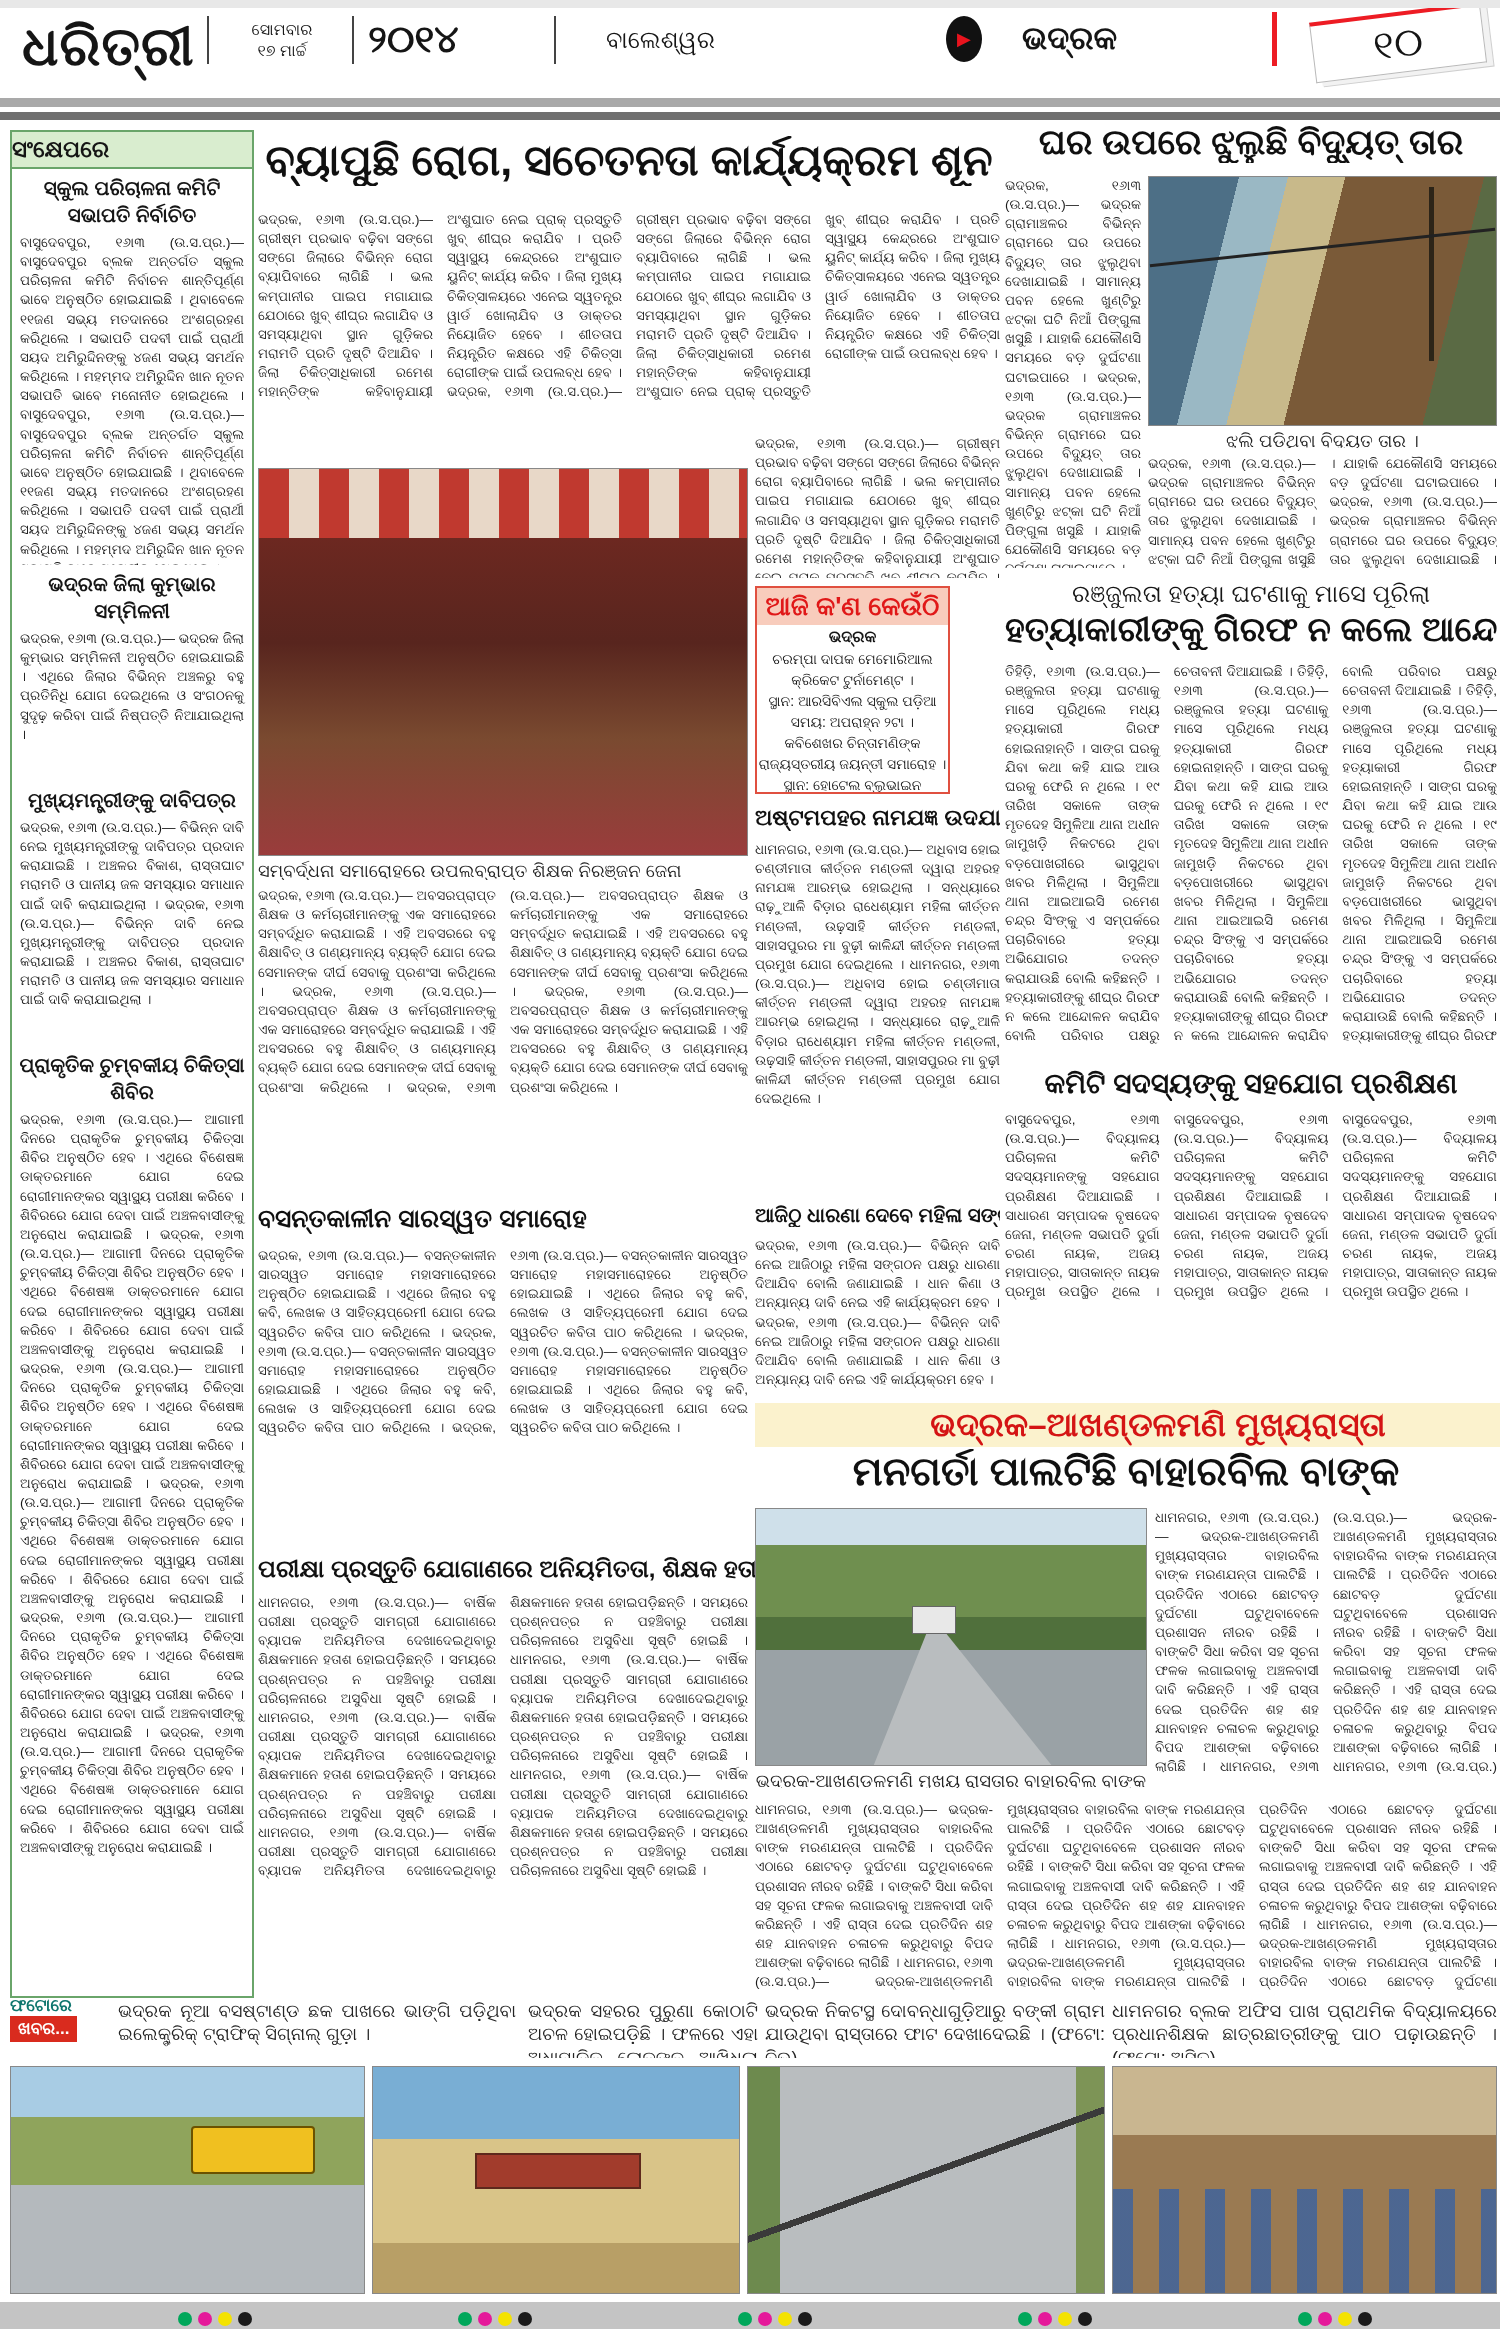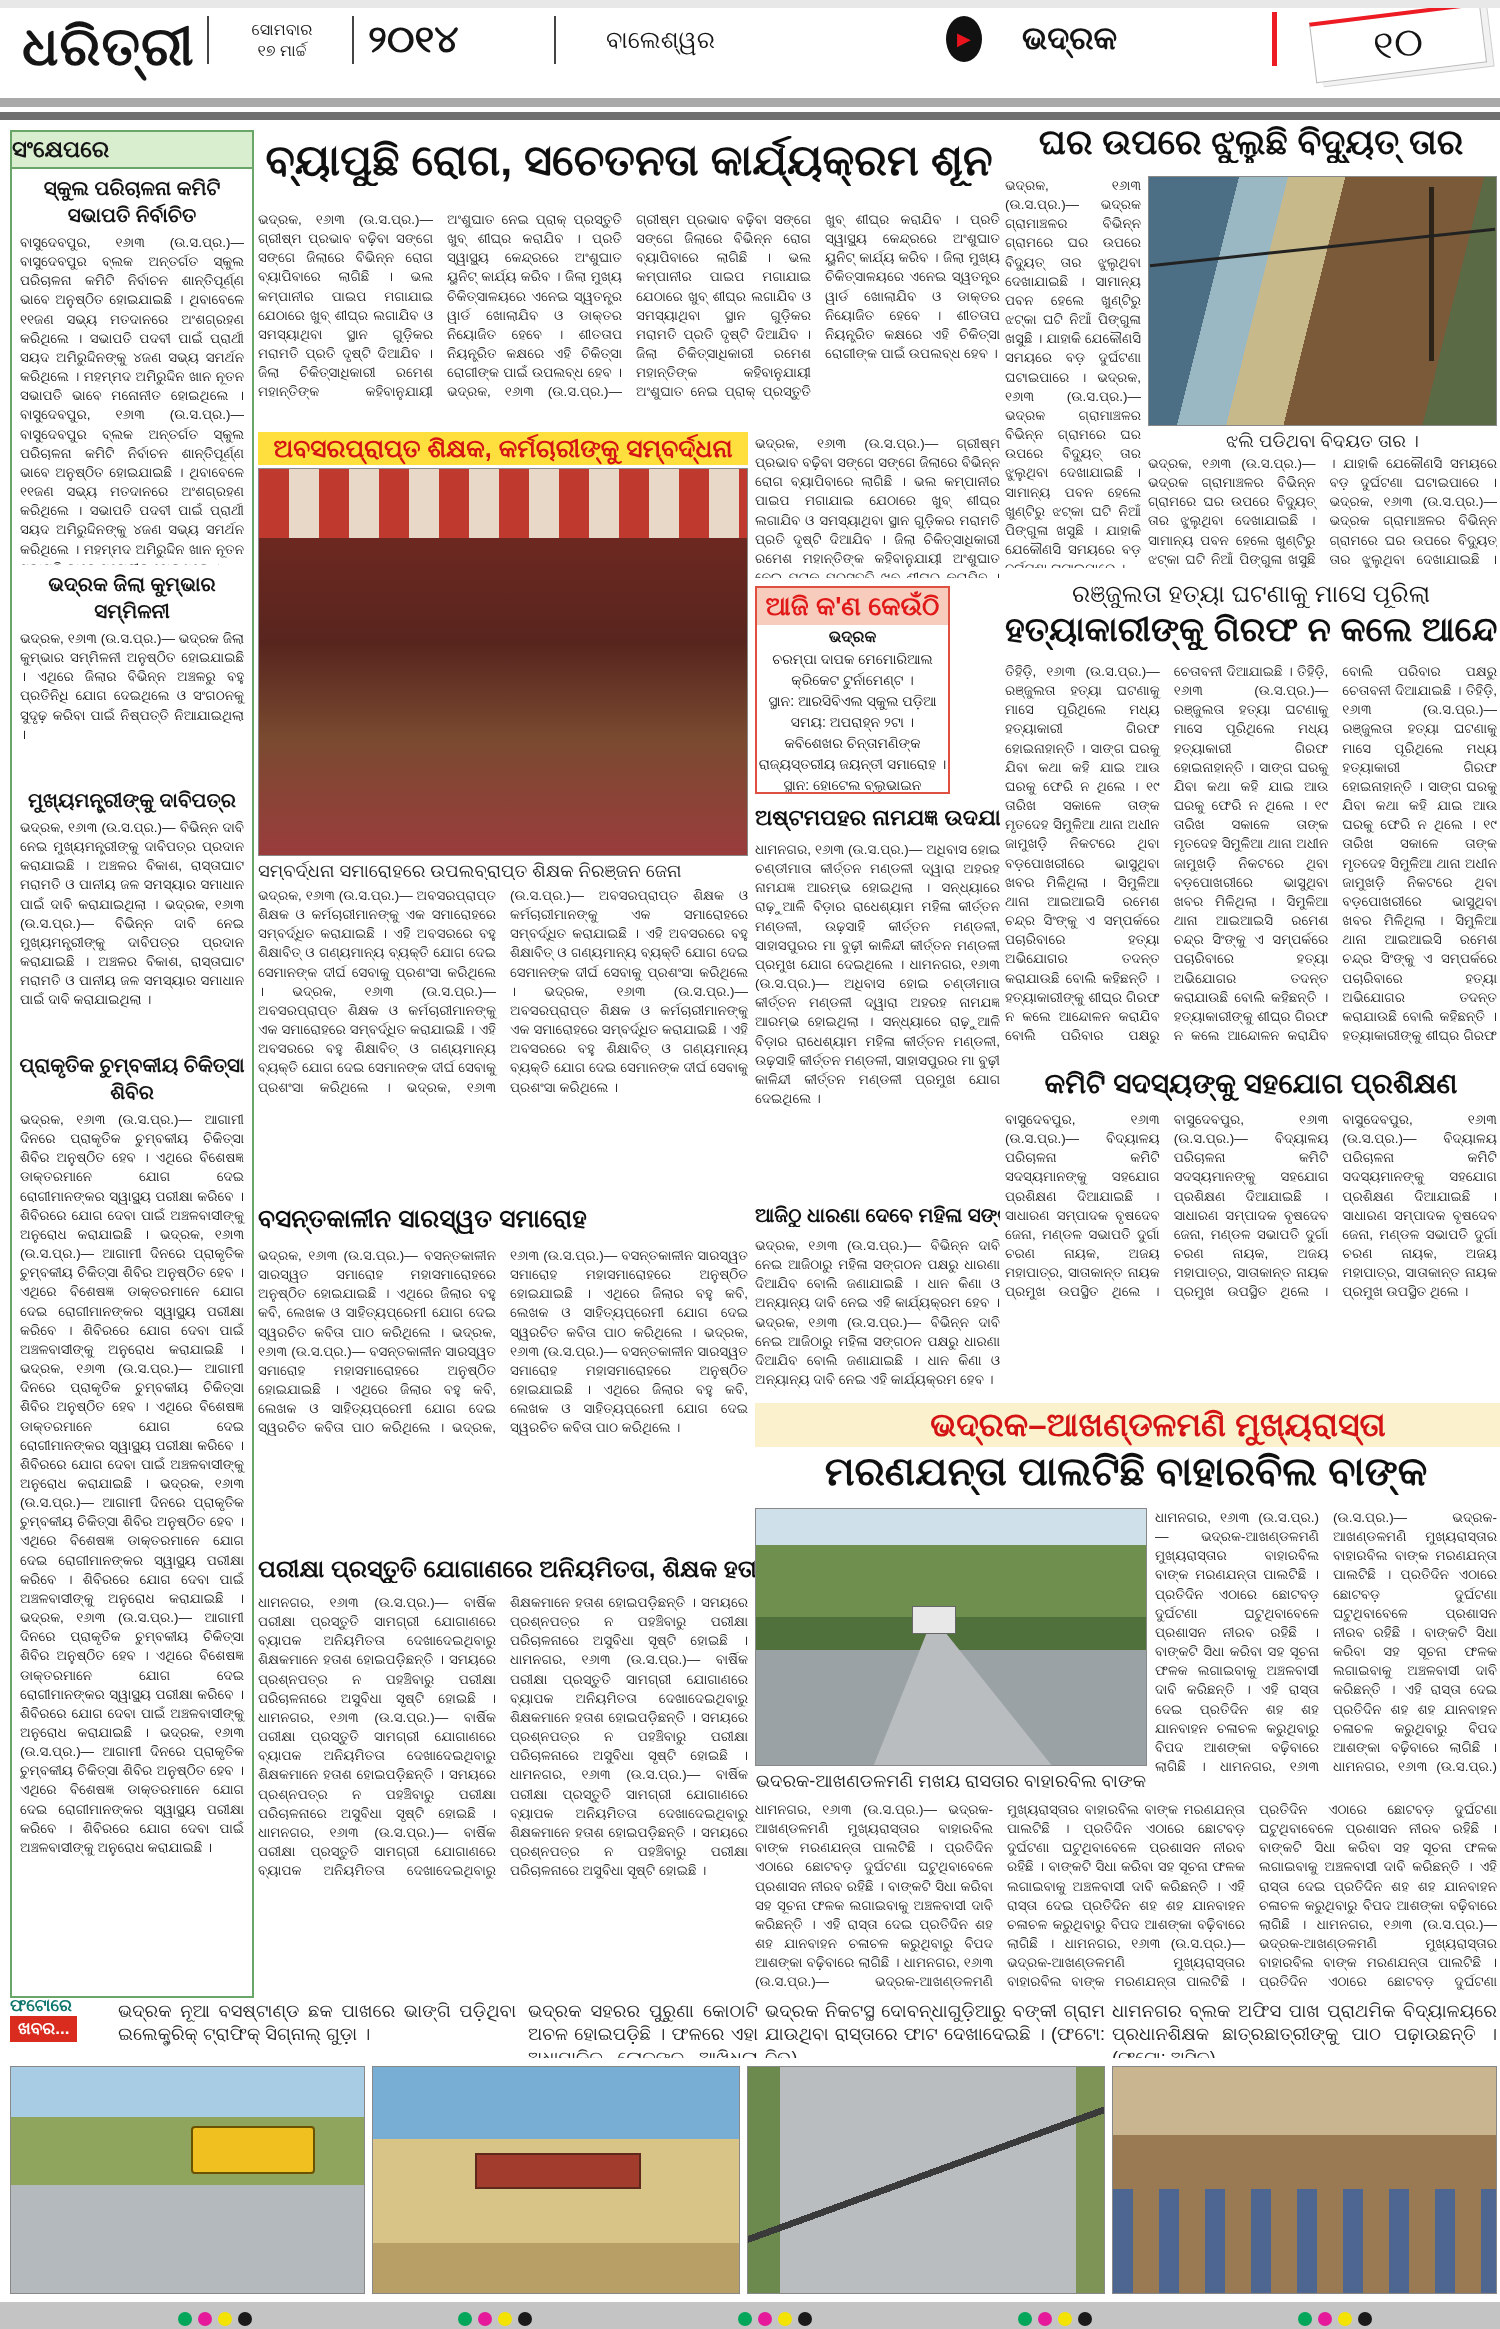--- a/index.html
+++ b/index.html
@@ -111,21 +111,20 @@
     <div class="brief-h">ମୁଖ୍ୟମନ୍ତ୍ରୀଙ୍କୁ ଦାବିପତ୍ର</div>
     <div class="brief-b" style="height:226px;">ଭଦ୍ରକ, ୧୬ା୩ (ଉ.ସ.ପ୍ର.)— ବିଭିନ୍ନ ଦାବି ନେଇ ମୁଖ୍ୟମନ୍ତ୍ରୀଙ୍କୁ ଦାବିପତ୍ର ପ୍ରଦାନ କରାଯାଇଛି । ଅଞ୍ଚଳର ବିକାଶ, ରାସ୍ତାଘାଟ ମରାମତି ଓ ପାନୀୟ ଜଳ ସମସ୍ୟାର ସମାଧାନ ପାଇଁ ଦାବି କରାଯାଇଥିଲା । ଭଦ୍ରକ, ୧୬ା୩ (ଉ.ସ.ପ୍ର.)— ବିଭିନ୍ନ ଦାବି ନେଇ ମୁଖ୍ୟମନ୍ତ୍ରୀଙ୍କୁ ଦାବିପତ୍ର ପ୍ରଦାନ କରାଯାଇଛି । ଅଞ୍ଚଳର ବିକାଶ, ରାସ୍ତାଘାଟ ମରାମତି ଓ ପାନୀୟ ଜଳ ସମସ୍ୟାର ସମାଧାନ ପାଇଁ ଦାବି କରାଯାଇଥିଲା ।</div>
     <div class="brief-h">ପ୍ରାକୃତିକ ଚୁମ୍ବକୀୟ ଚିକିତ୍ସା ଶିବିର</div>
     <div class="brief-b" style="height:940px;">ଭଦ୍ରକ, ୧୬ା୩ (ଉ.ସ.ପ୍ର.)— ଆଗାମୀ ଦିନରେ ପ୍ରାକୃତିକ ଚୁମ୍ବକୀୟ ଚିକିତ୍ସା ଶିବିର ଅନୁଷ୍ଠିତ ହେବ । ଏଥିରେ ବିଶେଷଜ୍ଞ ଡାକ୍ତରମାନେ ଯୋଗ ଦେଇ ରୋଗୀମାନଙ୍କର ସ୍ୱାସ୍ଥ୍ୟ ପରୀକ୍ଷା କରିବେ । ଶିବିରରେ ଯୋଗ ଦେବା ପାଇଁ ଅଞ୍ଚଳବାସୀଙ୍କୁ ଅନୁରୋଧ କରାଯାଇଛି । ଭଦ୍ରକ, ୧୬ା୩ (ଉ.ସ.ପ୍ର.)— ଆଗାମୀ ଦିନରେ ପ୍ରାକୃତିକ ଚୁମ୍ବକୀୟ ଚିକିତ୍ସା ଶିବିର ଅନୁଷ୍ଠିତ ହେବ । ଏଥିରେ ବିଶେଷଜ୍ଞ ଡାକ୍ତରମାନେ ଯୋଗ ଦେଇ ରୋଗୀମାନଙ୍କର ସ୍ୱାସ୍ଥ୍ୟ ପରୀକ୍ଷା କରିବେ । ଶିବିରରେ ଯୋଗ ଦେବା ପାଇଁ ଅଞ୍ଚଳବାସୀଙ୍କୁ ଅନୁରୋଧ କରାଯାଇଛି । ଭଦ୍ରକ, ୧୬ା୩ (ଉ.ସ.ପ୍ର.)— ଆଗାମୀ ଦିନରେ ପ୍ରାକୃତିକ ଚୁମ୍ବକୀୟ ଚିକିତ୍ସା ଶିବିର ଅନୁଷ୍ଠିତ ହେବ । ଏଥିରେ ବିଶେଷଜ୍ଞ ଡାକ୍ତରମାନେ ଯୋଗ ଦେଇ ରୋଗୀମାନଙ୍କର ସ୍ୱାସ୍ଥ୍ୟ ପରୀକ୍ଷା କରିବେ । ଶିବିରରେ ଯୋଗ ଦେବା ପାଇଁ ଅଞ୍ଚଳବାସୀଙ୍କୁ ଅନୁରୋଧ କରାଯାଇଛି । ଭଦ୍ରକ, ୧୬ା୩ (ଉ.ସ.ପ୍ର.)— ଆଗାମୀ ଦିନରେ ପ୍ରାକୃତିକ ଚୁମ୍ବକୀୟ ଚିକିତ୍ସା ଶିବିର ଅନୁଷ୍ଠିତ ହେବ । ଏଥିରେ ବିଶେଷଜ୍ଞ ଡାକ୍ତରମାନେ ଯୋଗ ଦେଇ ରୋଗୀମାନଙ୍କର ସ୍ୱାସ୍ଥ୍ୟ ପରୀକ୍ଷା କରିବେ । ଶିବିରରେ ଯୋଗ ଦେବା ପାଇଁ ଅଞ୍ଚଳବାସୀଙ୍କୁ ଅନୁରୋଧ କରାଯାଇଛି । ଭଦ୍ରକ, ୧୬ା୩ (ଉ.ସ.ପ୍ର.)— ଆଗାମୀ ଦିନରେ ପ୍ରାକୃତିକ ଚୁମ୍ବକୀୟ ଚିକିତ୍ସା ଶିବିର ଅନୁଷ୍ଠିତ ହେବ । ଏଥିରେ ବିଶେଷଜ୍ଞ ଡାକ୍ତରମାନେ ଯୋଗ ଦେଇ ରୋଗୀମାନଙ୍କର ସ୍ୱାସ୍ଥ୍ୟ ପରୀକ୍ଷା କରିବେ । ଶିବିରରେ ଯୋଗ ଦେବା ପାଇଁ ଅଞ୍ଚଳବାସୀଙ୍କୁ ଅନୁରୋଧ କରାଯାଇଛି । ଭଦ୍ରକ, ୧୬ା୩ (ଉ.ସ.ପ୍ର.)— ଆଗାମୀ ଦିନରେ ପ୍ରାକୃତିକ ଚୁମ୍ବକୀୟ ଚିକିତ୍ସା ଶିବିର ଅନୁଷ୍ଠିତ ହେବ । ଏଥିରେ ବିଶେଷଜ୍ଞ ଡାକ୍ତରମାନେ ଯୋଗ ଦେଇ ରୋଗୀମାନଙ୍କର ସ୍ୱାସ୍ଥ୍ୟ ପରୀକ୍ଷା କରିବେ । ଶିବିରରେ ଯୋଗ ଦେବା ପାଇଁ ଅଞ୍ଚଳବାସୀଙ୍କୁ ଅନୁରୋଧ କରାଯାଇଛି ।</div>
   </div>
 
   <div class="abs hl center" style="left:258px;top:128px;width:742px;font-size:43px;">ବ୍ୟାପୁଛି ରୋଗ, ସଚେତନତା କାର୍ଯ୍ୟକ୍ରମ ଶୂନ</div>
   <div class="abs body-txt cols4" style="left:258px;top:202px;width:742px;height:218px;">ଭଦ୍ରକ, ୧୬ା୩ (ଉ.ସ.ପ୍ର.)— ଗ୍ରୀଷ୍ମ ପ୍ରଭାବ ବଢ଼ିବା ସଙ୍ଗେ ସଙ୍ଗେ ଜିଲାରେ ବିଭିନ୍ନ ରୋଗ ବ୍ୟାପିବାରେ ଲାଗିଛି । ଭଲ କମ୍ପାନୀର ପାଇପ ମଗାଯାଇ ଯେଠାରେ ଖୁବ୍ ଶୀଘ୍ର ଲଗାଯିବ ଓ ସମସ୍ୟାଥିବା ସ୍ଥାନ ଗୁଡ଼ିକର ମରାମତି ପ୍ରତି ଦୃଷ୍ଟି ଦିଆଯିବ । ଜିଲା ଚିକିତ୍ସାଧିକାରୀ ରମେଶ ମହାନ୍ତିଙ୍କ କହିବାନୁଯାୟୀ ଅଂଶୁଘାତ ନେଇ ପ୍ରାକ୍ ପ୍ରସ୍ତୁତି ଖୁବ୍ ଶୀଘ୍ର କରାଯିବ । ପ୍ରତି ସ୍ୱାସ୍ଥ୍ୟ କେନ୍ଦ୍ରରେ ଅଂଶୁଘାତ ୟୁନିଟ୍ କାର୍ଯ୍ୟ କରିବ । ଜିଲା ମୁଖ୍ୟ ଚିକିତ୍ସାଳୟରେ ଏନେଇ ସ୍ୱତନ୍ତ୍ର ୱାର୍ଡ ଖୋଲାଯିବ ଓ ଡାକ୍ତର ନିୟୋଜିତ ହେବେ । ଶୀତତାପ ନିୟନ୍ତ୍ରିତ କକ୍ଷରେ ଏହି ଚିକିତ୍ସା ରୋଗୀଙ୍କ ପାଇଁ ଉପଲବ୍ଧ ହେବ । ଭଦ୍ରକ, ୧୬ା୩ (ଉ.ସ.ପ୍ର.)— ଗ୍ରୀଷ୍ମ ପ୍ରଭାବ ବଢ଼ିବା ସଙ୍ଗେ ସଙ୍ଗେ ଜିଲାରେ ବିଭିନ୍ନ ରୋଗ ବ୍ୟାପିବାରେ ଲାଗିଛି । ଭଲ କମ୍ପାନୀର ପାଇପ ମଗାଯାଇ ଯେଠାରେ ଖୁବ୍ ଶୀଘ୍ର ଲଗାଯିବ ଓ ସମସ୍ୟାଥିବା ସ୍ଥାନ ଗୁଡ଼ିକର ମରାମତି ପ୍ରତି ଦୃଷ୍ଟି ଦିଆଯିବ । ଜିଲା ଚିକିତ୍ସାଧିକାରୀ ରମେଶ ମହାନ୍ତିଙ୍କ କହିବାନୁଯାୟୀ ଅଂଶୁଘାତ ନେଇ ପ୍ରାକ୍ ପ୍ରସ୍ତୁତି ଖୁବ୍ ଶୀଘ୍ର କରାଯିବ । ପ୍ରତି ସ୍ୱାସ୍ଥ୍ୟ କେନ୍ଦ୍ରରେ ଅଂଶୁଘାତ ୟୁନିଟ୍ କାର୍ଯ୍ୟ କରିବ । ଜିଲା ମୁଖ୍ୟ ଚିକିତ୍ସାଳୟରେ ଏନେଇ ସ୍ୱତନ୍ତ୍ର ୱାର୍ଡ ଖୋଲାଯିବ ଓ ଡାକ୍ତର ନିୟୋଜିତ ହେବେ । ଶୀତତାପ ନିୟନ୍ତ୍ରିତ କକ୍ଷରେ ଏହି ଚିକିତ୍ସା ରୋଗୀଙ୍କ ପାଇଁ ଉପଲବ୍ଧ ହେବ ।</div>
   <div class="abs body-txt" style="left:755px;top:426px;width:245px;height:144px;">ଭଦ୍ରକ, ୧୬ା୩ (ଉ.ସ.ପ୍ର.)— ଗ୍ରୀଷ୍ମ ପ୍ରଭାବ ବଢ଼ିବା ସଙ୍ଗେ ସଙ୍ଗେ ଜିଲାରେ ବିଭିନ୍ନ ରୋଗ ବ୍ୟାପିବାରେ ଲାଗିଛି । ଭଲ କମ୍ପାନୀର ପାଇପ ମଗାଯାଇ ଯେଠାରେ ଖୁବ୍ ଶୀଘ୍ର ଲଗାଯିବ ଓ ସମସ୍ୟାଥିବା ସ୍ଥାନ ଗୁଡ଼ିକର ମରାମତି ପ୍ରତି ଦୃଷ୍ଟି ଦିଆଯିବ । ଜିଲା ଚିକିତ୍ସାଧିକାରୀ ରମେଶ ମହାନ୍ତିଙ୍କ କହିବାନୁଯାୟୀ ଅଂଶୁଘାତ ନେଇ ପ୍ରାକ୍ ପ୍ରସ୍ତୁତି ଖୁବ୍ ଶୀଘ୍ର କରାଯିବ । ପ୍ରତି ସ୍ୱାସ୍ଥ୍ୟ କେନ୍ଦ୍ରରେ ଅଂଶୁଘାତ ୟୁନିଟ୍ କାର୍ଯ୍ୟ କରିବ । ଜିଲା ମୁଖ୍ୟ ଚିକିତ୍ସାଳୟରେ ଏନେଇ ସ୍ୱତନ୍ତ୍ର ୱାର୍ଡ ଖୋଲାଯିବ ଓ ଡାକ୍ତର ନିୟୋଜିତ ହେବେ । ଶୀତତାପ ନିୟନ୍ତ୍ରିତ କକ୍ଷରେ ଏହି ଚିକିତ୍ସା ରୋଗୀଙ୍କ ପାଇଁ ଉପଲବ୍ଧ ହେବ ।</div>
 
-  <div class="abs band-yellow" style="left:258px;top:424px;width:490px;height:33px;">ଅବସରପ୍ରାପ୍ତ ଶିକ୍ଷକ, କର୍ମଚାରୀଙ୍କୁ ସମ୍ବର୍ଦ୍ଧନା</div>
   <div class="photo ph-fel" style="left:258px;top:460px;width:490px;height:388px;"></div>
   <div class="abs caption" style="left:258px;top:852px;width:490px;height:20px;">ସମ୍ବର୍ଦ୍ଧନା ସମାରୋହରେ ଉପଲବ୍ରାପ୍ତ ଶିକ୍ଷକ ନିରଞ୍ଜନ ଜେନା ବକ୍ତବ୍ୟ ରଖୁଛନ୍ତି ।</div>
   <div class="abs body-txt cols2" style="left:258px;top:878px;width:490px;height:312px;">ଭଦ୍ରକ, ୧୬ା୩ (ଉ.ସ.ପ୍ର.)— ଅବସରପ୍ରାପ୍ତ ଶିକ୍ଷକ ଓ କର୍ମଚାରୀମାନଙ୍କୁ ଏକ ସମାରୋହରେ ସମ୍ବର୍ଦ୍ଧିତ କରାଯାଇଛି । ଏହି ଅବସରରେ ବହୁ ଶିକ୍ଷାବିତ୍ ଓ ଗଣ୍ୟମାନ୍ୟ ବ୍ୟକ୍ତି ଯୋଗ ଦେଇ ସେମାନଙ୍କ ଦୀର୍ଘ ସେବାକୁ ପ୍ରଶଂସା କରିଥିଲେ । ଭଦ୍ରକ, ୧୬ା୩ (ଉ.ସ.ପ୍ର.)— ଅବସରପ୍ରାପ୍ତ ଶିକ୍ଷକ ଓ କର୍ମଚାରୀମାନଙ୍କୁ ଏକ ସମାରୋହରେ ସମ୍ବର୍ଦ୍ଧିତ କରାଯାଇଛି । ଏହି ଅବସରରେ ବହୁ ଶିକ୍ଷାବିତ୍ ଓ ଗଣ୍ୟମାନ୍ୟ ବ୍ୟକ୍ତି ଯୋଗ ଦେଇ ସେମାନଙ୍କ ଦୀର୍ଘ ସେବାକୁ ପ୍ରଶଂସା କରିଥିଲେ । ଭଦ୍ରକ, ୧୬ା୩ (ଉ.ସ.ପ୍ର.)— ଅବସରପ୍ରାପ୍ତ ଶିକ୍ଷକ ଓ କର୍ମଚାରୀମାନଙ୍କୁ ଏକ ସମାରୋହରେ ସମ୍ବର୍ଦ୍ଧିତ କରାଯାଇଛି । ଏହି ଅବସରରେ ବହୁ ଶିକ୍ଷାବିତ୍ ଓ ଗଣ୍ୟମାନ୍ୟ ବ୍ୟକ୍ତି ଯୋଗ ଦେଇ ସେମାନଙ୍କ ଦୀର୍ଘ ସେବାକୁ ପ୍ରଶଂସା କରିଥିଲେ । ଭଦ୍ରକ, ୧୬ା୩ (ଉ.ସ.ପ୍ର.)— ଅବସରପ୍ରାପ୍ତ ଶିକ୍ଷକ ଓ କର୍ମଚାରୀମାନଙ୍କୁ ଏକ ସମାରୋହରେ ସମ୍ବର୍ଦ୍ଧିତ କରାଯାଇଛି । ଏହି ଅବସରରେ ବହୁ ଶିକ୍ଷାବିତ୍ ଓ ଗଣ୍ୟମାନ୍ୟ ବ୍ୟକ୍ତି ଯୋଗ ଦେଇ ସେମାନଙ୍କ ଦୀର୍ଘ ସେବାକୁ ପ୍ରଶଂସା କରିଥିଲେ ।</div>
 
   <div class="abs hl" style="left:258px;top:1196px;width:742px;font-size:25px;">ବସନ୍ତକାଳୀନ ସାରସ୍ୱତ ସମାରୋହ</div>
   <div class="abs body-txt cols2" style="left:258px;top:1238px;width:490px;height:300px;">ଭଦ୍ରକ, ୧୬ା୩ (ଉ.ସ.ପ୍ର.)— ବସନ୍ତକାଳୀନ ସାରସ୍ୱତ ସମାରୋହ ମହାସମାରୋହରେ ଅନୁଷ୍ଠିତ ହୋଇଯାଇଛି । ଏଥିରେ ଜିଲାର ବହୁ କବି, ଲେଖକ ଓ ସାହିତ୍ୟପ୍ରେମୀ ଯୋଗ ଦେଇ ସ୍ୱରଚିତ କବିତା ପାଠ କରିଥିଲେ । ଭଦ୍ରକ, ୧୬ା୩ (ଉ.ସ.ପ୍ର.)— ବସନ୍ତକାଳୀନ ସାରସ୍ୱତ ସମାରୋହ ମହାସମାରୋହରେ ଅନୁଷ୍ଠିତ ହୋଇଯାଇଛି । ଏଥିରେ ଜିଲାର ବହୁ କବି, ଲେଖକ ଓ ସାହିତ୍ୟପ୍ରେମୀ ଯୋଗ ଦେଇ ସ୍ୱରଚିତ କବିତା ପାଠ କରିଥିଲେ । ଭଦ୍ରକ, ୧୬ା୩ (ଉ.ସ.ପ୍ର.)— ବସନ୍ତକାଳୀନ ସାରସ୍ୱତ ସମାରୋହ ମହାସମାରୋହରେ ଅନୁଷ୍ଠିତ ହୋଇଯାଇଛି । ଏଥିରେ ଜିଲାର ବହୁ କବି, ଲେଖକ ଓ ସାହିତ୍ୟପ୍ରେମୀ ଯୋଗ ଦେଇ ସ୍ୱରଚିତ କବିତା ପାଠ କରିଥିଲେ । ଭଦ୍ରକ, ୧୬ା୩ (ଉ.ସ.ପ୍ର.)— ବସନ୍ତକାଳୀନ ସାରସ୍ୱତ ସମାରୋହ ମହାସମାରୋହରେ ଅନୁଷ୍ଠିତ ହୋଇଯାଇଛି । ଏଥିରେ ଜିଲାର ବହୁ କବି, ଲେଖକ ଓ ସାହିତ୍ୟପ୍ରେମୀ ଯୋଗ ଦେଇ ସ୍ୱରଚିତ କବିତା ପାଠ କରିଥିଲେ ।</div>
 
   <div class="abs hl" style="left:258px;top:1547px;width:742px;font-size:24px;">ପରୀକ୍ଷା ପ୍ରସ୍ତୁତି ଯୋଗାଣରେ ଅନିୟମିତତା, ଶିକ୍ଷକ ହତାଶ</div>
   <div class="abs body-txt cols2" style="left:258px;top:1585px;width:490px;height:402px;">ଧାମନଗର, ୧୬ା୩ (ଉ.ସ.ପ୍ର.)— ବାର୍ଷିକ ପରୀକ୍ଷା ପ୍ରସ୍ତୁତି ସାମଗ୍ରୀ ଯୋଗାଣରେ ବ୍ୟାପକ ଅନିୟମିତତା ଦେଖାଦେଇଥିବାରୁ ଶିକ୍ଷକମାନେ ହତାଶ ହୋଇପଡ଼ିଛନ୍ତି । ସମୟରେ ପ୍ରଶ୍ନପତ୍ର ନ ପହଞ୍ଚିବାରୁ ପରୀକ୍ଷା ପରିଚାଳନାରେ ଅସୁବିଧା ସୃଷ୍ଟି ହୋଇଛି । ଧାମନଗର, ୧୬ା୩ (ଉ.ସ.ପ୍ର.)— ବାର୍ଷିକ ପରୀକ୍ଷା ପ୍ରସ୍ତୁତି ସାମଗ୍ରୀ ଯୋଗାଣରେ ବ୍ୟାପକ ଅନିୟମିତତା ଦେଖାଦେଇଥିବାରୁ ଶିକ୍ଷକମାନେ ହତାଶ ହୋଇପଡ଼ିଛନ୍ତି । ସମୟରେ ପ୍ରଶ୍ନପତ୍ର ନ ପହଞ୍ଚିବାରୁ ପରୀକ୍ଷା ପରିଚାଳନାରେ ଅସୁବିଧା ସୃଷ୍ଟି ହୋଇଛି । ଧାମନଗର, ୧୬ା୩ (ଉ.ସ.ପ୍ର.)— ବାର୍ଷିକ ପରୀକ୍ଷା ପ୍ରସ୍ତୁତି ସାମଗ୍ରୀ ଯୋଗାଣରେ ବ୍ୟାପକ ଅନିୟମିତତା ଦେଖାଦେଇଥିବାରୁ ଶିକ୍ଷକମାନେ ହତାଶ ହୋଇପଡ଼ିଛନ୍ତି । ସମୟରେ ପ୍ରଶ୍ନପତ୍ର ନ ପହଞ୍ଚିବାରୁ ପରୀକ୍ଷା ପରିଚାଳନାରେ ଅସୁବିଧା ସୃଷ୍ଟି ହୋଇଛି । ଧାମନଗର, ୧୬ା୩ (ଉ.ସ.ପ୍ର.)— ବାର୍ଷିକ ପରୀକ୍ଷା ପ୍ରସ୍ତୁତି ସାମଗ୍ରୀ ଯୋଗାଣରେ ବ୍ୟାପକ ଅନିୟମିତତା ଦେଖାଦେଇଥିବାରୁ ଶିକ୍ଷକମାନେ ହତାଶ ହୋଇପଡ଼ିଛନ୍ତି । ସମୟରେ ପ୍ରଶ୍ନପତ୍ର ନ ପହଞ୍ଚିବାରୁ ପରୀକ୍ଷା ପରିଚାଳନାରେ ଅସୁବିଧା ସୃଷ୍ଟି ହୋଇଛି । ଧାମନଗର, ୧୬ା୩ (ଉ.ସ.ପ୍ର.)— ବାର୍ଷିକ ପରୀକ୍ଷା ପ୍ରସ୍ତୁତି ସାମଗ୍ରୀ ଯୋଗାଣରେ ବ୍ୟାପକ ଅନିୟମିତତା ଦେଖାଦେଇଥିବାରୁ ଶିକ୍ଷକମାନେ ହତାଶ ହୋଇପଡ଼ିଛନ୍ତି । ସମୟରେ ପ୍ରଶ୍ନପତ୍ର ନ ପହଞ୍ଚିବାରୁ ପରୀକ୍ଷା ପରିଚାଳନାରେ ଅସୁବିଧା ସୃଷ୍ଟି ହୋଇଛି ।</div>
 
@@ -151,21 +150,21 @@
   <div class="abs body-txt cols2" style="left:1148px;top:446px;width:349px;height:116px;">ଭଦ୍ରକ, ୧୬ା୩ (ଉ.ସ.ପ୍ର.)— ଭଦ୍ରକ ଗ୍ରାମାଞ୍ଚଳର ବିଭିନ୍ନ ଗ୍ରାମରେ ଘର ଉପରେ ବିଦ୍ୟୁତ୍ ତାର ଝୁଲୁଥିବା ଦେଖାଯାଇଛି । ସାମାନ୍ୟ ପବନ ହେଲେ ଖୁଣ୍ଟିରୁ ଝଟ୍‌କା ଘଟି ନିଆଁ ପିଙ୍ଗୁଳା ଖସୁଛି । ଯାହାକି ଯେକୌଣସି ସମୟରେ ବଡ଼ ଦୁର୍ଘଟଣା ଘଟାଇପାରେ । ଭଦ୍ରକ, ୧୬ା୩ (ଉ.ସ.ପ୍ର.)— ଭଦ୍ରକ ଗ୍ରାମାଞ୍ଚଳର ବିଭିନ୍ନ ଗ୍ରାମରେ ଘର ଉପରେ ବିଦ୍ୟୁତ୍ ତାର ଝୁଲୁଥିବା ଦେଖାଯାଇଛି । ସାମାନ୍ୟ ପବନ ହେଲେ ଖୁଣ୍ଟିରୁ ଝଟ୍‌କା ଘଟି ନିଆଁ ପିଙ୍ଗୁଳା ଖସୁଛି । ଯାହାକି ଯେକୌଣସି ସମୟରେ ବଡ଼ ଦୁର୍ଘଟଣା ଘଟାଇପାରେ ।</div>
 
   <div class="abs kicker" style="left:1005px;top:572px;width:492px;">ରଞ୍ଜୁଲତା ହତ୍ୟା ଘଟଣାକୁ ମାସେ ପୂରିଲା</div>
   <div class="abs hl center" style="left:1005px;top:602px;width:492px;font-size:34px;">ହତ୍ୟାକାରୀଙ୍କୁ ଗିରଫ ନ କଲେ ଆନ୍ଦୋଳନ</div>
   <div class="abs body-txt cols3" style="left:1005px;top:654px;width:492px;height:398px;">ତିହିଡ଼ି, ୧୬ା୩ (ଉ.ସ.ପ୍ର.)— ରଞ୍ଜୁଲତା ହତ୍ୟା ଘଟଣାକୁ ମାସେ ପୂରିଥିଲେ ମଧ୍ୟ ହତ୍ୟାକାରୀ ଗିରଫ ହୋଇନାହାନ୍ତି । ସାଙ୍ଗ ଘରକୁ ଯିବା କଥା କହି ଯାଇ ଆଉ ଘରକୁ ଫେରି ନ ଥିଲେ । ୧୯ ତାରିଖ ସକାଳେ ତାଙ୍କ ମୃତଦେହ ସିମୁଳିଆ ଥାନା ଅଧୀନ ଜାମୁଖଡ଼ି ନିକଟରେ ଥିବା ବଡ଼ପୋଖରୀରେ ଭାସୁଥିବା ଖବର ମିଳିଥିଲା । ସିମୁଳିଆ ଥାନା ଆଇଆଇସି ରମେଶ ଚନ୍ଦ୍ର ସିଂଙ୍କୁ ଏ ସମ୍ପର୍କରେ ପଚାରିବାରେ ହତ୍ୟା ଅଭିଯୋଗର ତଦନ୍ତ କରାଯାଉଛି ବୋଲି କହିଛନ୍ତି । ହତ୍ୟାକାରୀଙ୍କୁ ଶୀଘ୍ର ଗିରଫ ନ କଲେ ଆନ୍ଦୋଳନ କରାଯିବ ବୋଲି ପରିବାର ପକ୍ଷରୁ ଚେତାବନୀ ଦିଆଯାଇଛି । ତିହିଡ଼ି, ୧୬ା୩ (ଉ.ସ.ପ୍ର.)— ରଞ୍ଜୁଲତା ହତ୍ୟା ଘଟଣାକୁ ମାସେ ପୂରିଥିଲେ ମଧ୍ୟ ହତ୍ୟାକାରୀ ଗିରଫ ହୋଇନାହାନ୍ତି । ସାଙ୍ଗ ଘରକୁ ଯିବା କଥା କହି ଯାଇ ଆଉ ଘରକୁ ଫେରି ନ ଥିଲେ । ୧୯ ତାରିଖ ସକାଳେ ତାଙ୍କ ମୃତଦେହ ସିମୁଳିଆ ଥାନା ଅଧୀନ ଜାମୁଖଡ଼ି ନିକଟରେ ଥିବା ବଡ଼ପୋଖରୀରେ ଭାସୁଥିବା ଖବର ମିଳିଥିଲା । ସିମୁଳିଆ ଥାନା ଆଇଆଇସି ରମେଶ ଚନ୍ଦ୍ର ସିଂଙ୍କୁ ଏ ସମ୍ପର୍କରେ ପଚାରିବାରେ ହତ୍ୟା ଅଭିଯୋଗର ତଦନ୍ତ କରାଯାଉଛି ବୋଲି କହିଛନ୍ତି । ହତ୍ୟାକାରୀଙ୍କୁ ଶୀଘ୍ର ଗିରଫ ନ କଲେ ଆନ୍ଦୋଳନ କରାଯିବ ବୋଲି ପରିବାର ପକ୍ଷରୁ ଚେତାବନୀ ଦିଆଯାଇଛି । ତିହିଡ଼ି, ୧୬ା୩ (ଉ.ସ.ପ୍ର.)— ରଞ୍ଜୁଲତା ହତ୍ୟା ଘଟଣାକୁ ମାସେ ପୂରିଥିଲେ ମଧ୍ୟ ହତ୍ୟାକାରୀ ଗିରଫ ହୋଇନାହାନ୍ତି । ସାଙ୍ଗ ଘରକୁ ଯିବା କଥା କହି ଯାଇ ଆଉ ଘରକୁ ଫେରି ନ ଥିଲେ । ୧୯ ତାରିଖ ସକାଳେ ତାଙ୍କ ମୃତଦେହ ସିମୁଳିଆ ଥାନା ଅଧୀନ ଜାମୁଖଡ଼ି ନିକଟରେ ଥିବା ବଡ଼ପୋଖରୀରେ ଭାସୁଥିବା ଖବର ମିଳିଥିଲା । ସିମୁଳିଆ ଥାନା ଆଇଆଇସି ରମେଶ ଚନ୍ଦ୍ର ସିଂଙ୍କୁ ଏ ସମ୍ପର୍କରେ ପଚାରିବାରେ ହତ୍ୟା ଅଭିଯୋଗର ତଦନ୍ତ କରାଯାଉଛି ବୋଲି କହିଛନ୍ତି । ହତ୍ୟାକାରୀଙ୍କୁ ଶୀଘ୍ର ଗିରଫ ନ କଲେ ଆନ୍ଦୋଳନ କରାଯିବ ବୋଲି ପରିବାର ପକ୍ଷରୁ ଚେତାବନୀ ଦିଆଯାଇଛି ।</div>
 
   <div class="abs hl center" style="left:1005px;top:1060px;width:492px;font-size:28px;">କମିଟି ସଦସ୍ୟଙ୍କୁ ସହଯୋଗ ପ୍ରଶିକ୍ଷଣ</div>
   <div class="abs body-txt cols3" style="left:1005px;top:1102px;width:492px;height:286px;">ବାସୁଦେବପୁର, ୧୬ା୩ (ଉ.ସ.ପ୍ର.)— ବିଦ୍ୟାଳୟ ପରିଚାଳନା କମିଟି ସଦସ୍ୟମାନଙ୍କୁ ସହଯୋଗ ପ୍ରଶିକ୍ଷଣ ଦିଆଯାଇଛି । ସାଧାରଣ ସମ୍ପାଦକ ବୃଷଦେବ ଜେନା, ମଣ୍ଡଳ ସଭାପତି ଦୁର୍ଗା ଚରଣ ନାୟକ, ଅଜୟ ମହାପାତ୍ର, ସାତାକାନ୍ତ ନାୟକ ପ୍ରମୁଖ ଉପସ୍ଥିତ ଥିଲେ । ବାସୁଦେବପୁର, ୧୬ା୩ (ଉ.ସ.ପ୍ର.)— ବିଦ୍ୟାଳୟ ପରିଚାଳନା କମିଟି ସଦସ୍ୟମାନଙ୍କୁ ସହଯୋଗ ପ୍ରଶିକ୍ଷଣ ଦିଆଯାଇଛି । ସାଧାରଣ ସମ୍ପାଦକ ବୃଷଦେବ ଜେନା, ମଣ୍ଡଳ ସଭାପତି ଦୁର୍ଗା ଚରଣ ନାୟକ, ଅଜୟ ମହାପାତ୍ର, ସାତାକାନ୍ତ ନାୟକ ପ୍ରମୁଖ ଉପସ୍ଥିତ ଥିଲେ । ବାସୁଦେବପୁର, ୧୬ା୩ (ଉ.ସ.ପ୍ର.)— ବିଦ୍ୟାଳୟ ପରିଚାଳନା କମିଟି ସଦସ୍ୟମାନଙ୍କୁ ସହଯୋଗ ପ୍ରଶିକ୍ଷଣ ଦିଆଯାଇଛି । ସାଧାରଣ ସମ୍ପାଦକ ବୃଷଦେବ ଜେନା, ମଣ୍ଡଳ ସଭାପତି ଦୁର୍ଗା ଚରଣ ନାୟକ, ଅଜୟ ମହାପାତ୍ର, ସାତାକାନ୍ତ ନାୟକ ପ୍ରମୁଖ ଉପସ୍ଥିତ ଥିଲେ ।</div>
 
   <div class="abs band-cream" style="left:755px;top:1395px;width:806px;height:44px;">ଭଦ୍ରକ–ଆଖଣ୍ଡଳମଣି ମୁଖ୍ୟରାସ୍ତା</div>
-  <div class="abs hl center" style="left:755px;top:1441px;width:742px;font-size:40px;">ମରଣଯନ୍ତା ପାଲଟିଛି ବାହାରବିଲ ବାଙ୍କ</div>
+  <div class="abs hl center" style="left:755px;top:1441px;width:742px;font-size:40px;">ମନଗର୍ତା ପାଲଟିଛି ବାହାରବିଲ ବାଙ୍କ</div>
   <div class="photo ph-bend" style="left:755px;top:1500px;width:392px;height:258px;"></div>
   <div class="abs caption center" style="left:755px;top:1762px;width:392px;height:18px;">ଭଦ୍ରକ-ଆଖଣ୍ଡଳମଣି ମୁଖ୍ୟ ରାସ୍ତାର ବାହାରବିଲ ବାଙ୍କ ।</div>
   <div class="abs body-txt cols2" style="left:1155px;top:1500px;width:342px;height:284px;">ଧାମନଗର, ୧୬ା୩ (ଉ.ସ.ପ୍ର.)— ଭଦ୍ରକ-ଆଖଣ୍ଡଳମଣି ମୁଖ୍ୟରାସ୍ତାର ବାହାରବିଲ ବାଙ୍କ ମରଣଯନ୍ତା ପାଲଟିଛି । ପ୍ରତିଦିନ ଏଠାରେ ଛୋଟବଡ଼ ଦୁର୍ଘଟଣା ଘଟୁଥିବାବେଳେ ପ୍ରଶାସନ ନୀରବ ରହିଛି । ବାଙ୍କଟି ସିଧା କରିବା ସହ ସୂଚନା ଫଳକ ଲଗାଇବାକୁ ଅଞ୍ଚଳବାସୀ ଦାବି କରିଛନ୍ତି । ଏହି ରାସ୍ତା ଦେଇ ପ୍ରତିଦିନ ଶହ ଶହ ଯାନବାହନ ଚଳାଚଳ କରୁଥିବାରୁ ବିପଦ ଆଶଙ୍କା ବଢ଼ିବାରେ ଲାଗିଛି । ଧାମନଗର, ୧୬ା୩ (ଉ.ସ.ପ୍ର.)— ଭଦ୍ରକ-ଆଖଣ୍ଡଳମଣି ମୁଖ୍ୟରାସ୍ତାର ବାହାରବିଲ ବାଙ୍କ ମରଣଯନ୍ତା ପାଲଟିଛି । ପ୍ରତିଦିନ ଏଠାରେ ଛୋଟବଡ଼ ଦୁର୍ଘଟଣା ଘଟୁଥିବାବେଳେ ପ୍ରଶାସନ ନୀରବ ରହିଛି । ବାଙ୍କଟି ସିଧା କରିବା ସହ ସୂଚନା ଫଳକ ଲଗାଇବାକୁ ଅଞ୍ଚଳବାସୀ ଦାବି କରିଛନ୍ତି । ଏହି ରାସ୍ତା ଦେଇ ପ୍ରତିଦିନ ଶହ ଶହ ଯାନବାହନ ଚଳାଚଳ କରୁଥିବାରୁ ବିପଦ ଆଶଙ୍କା ବଢ଼ିବାରେ ଲାଗିଛି । ଧାମନଗର, ୧୬ା୩ (ଉ.ସ.ପ୍ର.)— ଭଦ୍ରକ-ଆଖଣ୍ଡଳମଣି ମୁଖ୍ୟରାସ୍ତାର ବାହାରବିଲ ବାଙ୍କ ମରଣଯନ୍ତା ପାଲଟିଛି । ପ୍ରତିଦିନ ଏଠାରେ ଛୋଟବଡ଼ ଦୁର୍ଘଟଣା ଘଟୁଥିବାବେଳେ ପ୍ରଶାସନ ନୀରବ ରହିଛି । ବାଙ୍କଟି ସିଧା କରିବା ସହ ସୂଚନା ଫଳକ ଲଗାଇବାକୁ ଅଞ୍ଚଳବାସୀ ଦାବି କରିଛନ୍ତି । ଏହି ରାସ୍ତା ଦେଇ ପ୍ରତିଦିନ ଶହ ଶହ ଯାନବାହନ ଚଳାଚଳ କରୁଥିବାରୁ ବିପଦ ଆଶଙ୍କା ବଢ଼ିବାରେ ଲାଗିଛି ।</div>
   <div class="abs body-txt cols3" style="left:755px;top:1792px;width:742px;height:196px;">ଧାମନଗର, ୧୬ା୩ (ଉ.ସ.ପ୍ର.)— ଭଦ୍ରକ-ଆଖଣ୍ଡଳମଣି ମୁଖ୍ୟରାସ୍ତାର ବାହାରବିଲ ବାଙ୍କ ମରଣଯନ୍ତା ପାଲଟିଛି । ପ୍ରତିଦିନ ଏଠାରେ ଛୋଟବଡ଼ ଦୁର୍ଘଟଣା ଘଟୁଥିବାବେଳେ ପ୍ରଶାସନ ନୀରବ ରହିଛି । ବାଙ୍କଟି ସିଧା କରିବା ସହ ସୂଚନା ଫଳକ ଲଗାଇବାକୁ ଅଞ୍ଚଳବାସୀ ଦାବି କରିଛନ୍ତି । ଏହି ରାସ୍ତା ଦେଇ ପ୍ରତିଦିନ ଶହ ଶହ ଯାନବାହନ ଚଳାଚଳ କରୁଥିବାରୁ ବିପଦ ଆଶଙ୍କା ବଢ଼ିବାରେ ଲାଗିଛି । ଧାମନଗର, ୧୬ା୩ (ଉ.ସ.ପ୍ର.)— ଭଦ୍ରକ-ଆଖଣ୍ଡଳମଣି ମୁଖ୍ୟରାସ୍ତାର ବାହାରବିଲ ବାଙ୍କ ମରଣଯନ୍ତା ପାଲଟିଛି । ପ୍ରତିଦିନ ଏଠାରେ ଛୋଟବଡ଼ ଦୁର୍ଘଟଣା ଘଟୁଥିବାବେଳେ ପ୍ରଶାସନ ନୀରବ ରହିଛି । ବାଙ୍କଟି ସିଧା କରିବା ସହ ସୂଚନା ଫଳକ ଲଗାଇବାକୁ ଅଞ୍ଚଳବାସୀ ଦାବି କରିଛନ୍ତି । ଏହି ରାସ୍ତା ଦେଇ ପ୍ରତିଦିନ ଶହ ଶହ ଯାନବାହନ ଚଳାଚଳ କରୁଥିବାରୁ ବିପଦ ଆଶଙ୍କା ବଢ଼ିବାରେ ଲାଗିଛି । ଧାମନଗର, ୧୬ା୩ (ଉ.ସ.ପ୍ର.)— ଭଦ୍ରକ-ଆଖଣ୍ଡଳମଣି ମୁଖ୍ୟରାସ୍ତାର ବାହାରବିଲ ବାଙ୍କ ମରଣଯନ୍ତା ପାଲଟିଛି । ପ୍ରତିଦିନ ଏଠାରେ ଛୋଟବଡ଼ ଦୁର୍ଘଟଣା ଘଟୁଥିବାବେଳେ ପ୍ରଶାସନ ନୀରବ ରହିଛି । ବାଙ୍କଟି ସିଧା କରିବା ସହ ସୂଚନା ଫଳକ ଲଗାଇବାକୁ ଅଞ୍ଚଳବାସୀ ଦାବି କରିଛନ୍ତି । ଏହି ରାସ୍ତା ଦେଇ ପ୍ରତିଦିନ ଶହ ଶହ ଯାନବାହନ ଚଳାଚଳ କରୁଥିବାରୁ ବିପଦ ଆଶଙ୍କା ବଢ଼ିବାରେ ଲାଗିଛି । ଧାମନଗର, ୧୬ା୩ (ଉ.ସ.ପ୍ର.)— ଭଦ୍ରକ-ଆଖଣ୍ଡଳମଣି ମୁଖ୍ୟରାସ୍ତାର ବାହାରବିଲ ବାଙ୍କ ମରଣଯନ୍ତା ପାଲଟିଛି । ପ୍ରତିଦିନ ଏଠାରେ ଛୋଟବଡ଼ ଦୁର୍ଘଟଣା ଘଟୁଥିବାବେଳେ ପ୍ରଶାସନ ନୀରବ ରହିଛି । ବାଙ୍କଟି ସିଧା କରିବା ସହ ସୂଚନା ଫଳକ ଲଗାଇବାକୁ ଅଞ୍ଚଳବାସୀ ଦାବି କରିଛନ୍ତି । ଏହି ରାସ୍ତା ଦେଇ ପ୍ରତିଦିନ ଶହ ଶହ ଯାନବାହନ ଚଳାଚଳ କରୁଥିବାରୁ ବିପଦ ଆଶଙ୍କା ବଢ଼ିବାରେ ଲାଗିଛି ।</div>
 
   <div class="abs" style="left:10px;top:1988px;width:100px;">
     <div class="pn-label1">ଫଟୋରେ</div>
     <div class="pn-label2">ଖବର...</div>
   </div>
   <div class="abs caption" style="left:118px;top:1992px;width:398px;height:58px;text-align:justify;">ଭଦ୍ରକ ନୂଆ ବସଷ୍ଟାଣ୍ଡ ଛକ ପାଖରେ ଭାଙ୍ଗି ପଡ଼ିଥିବା ଇଲେକ୍ଟ୍ରିକ୍ ଟ୍ରାଫିକ୍ ସିଗ୍ନାଲ୍ ଗୁଡ଼ା ।</div>

